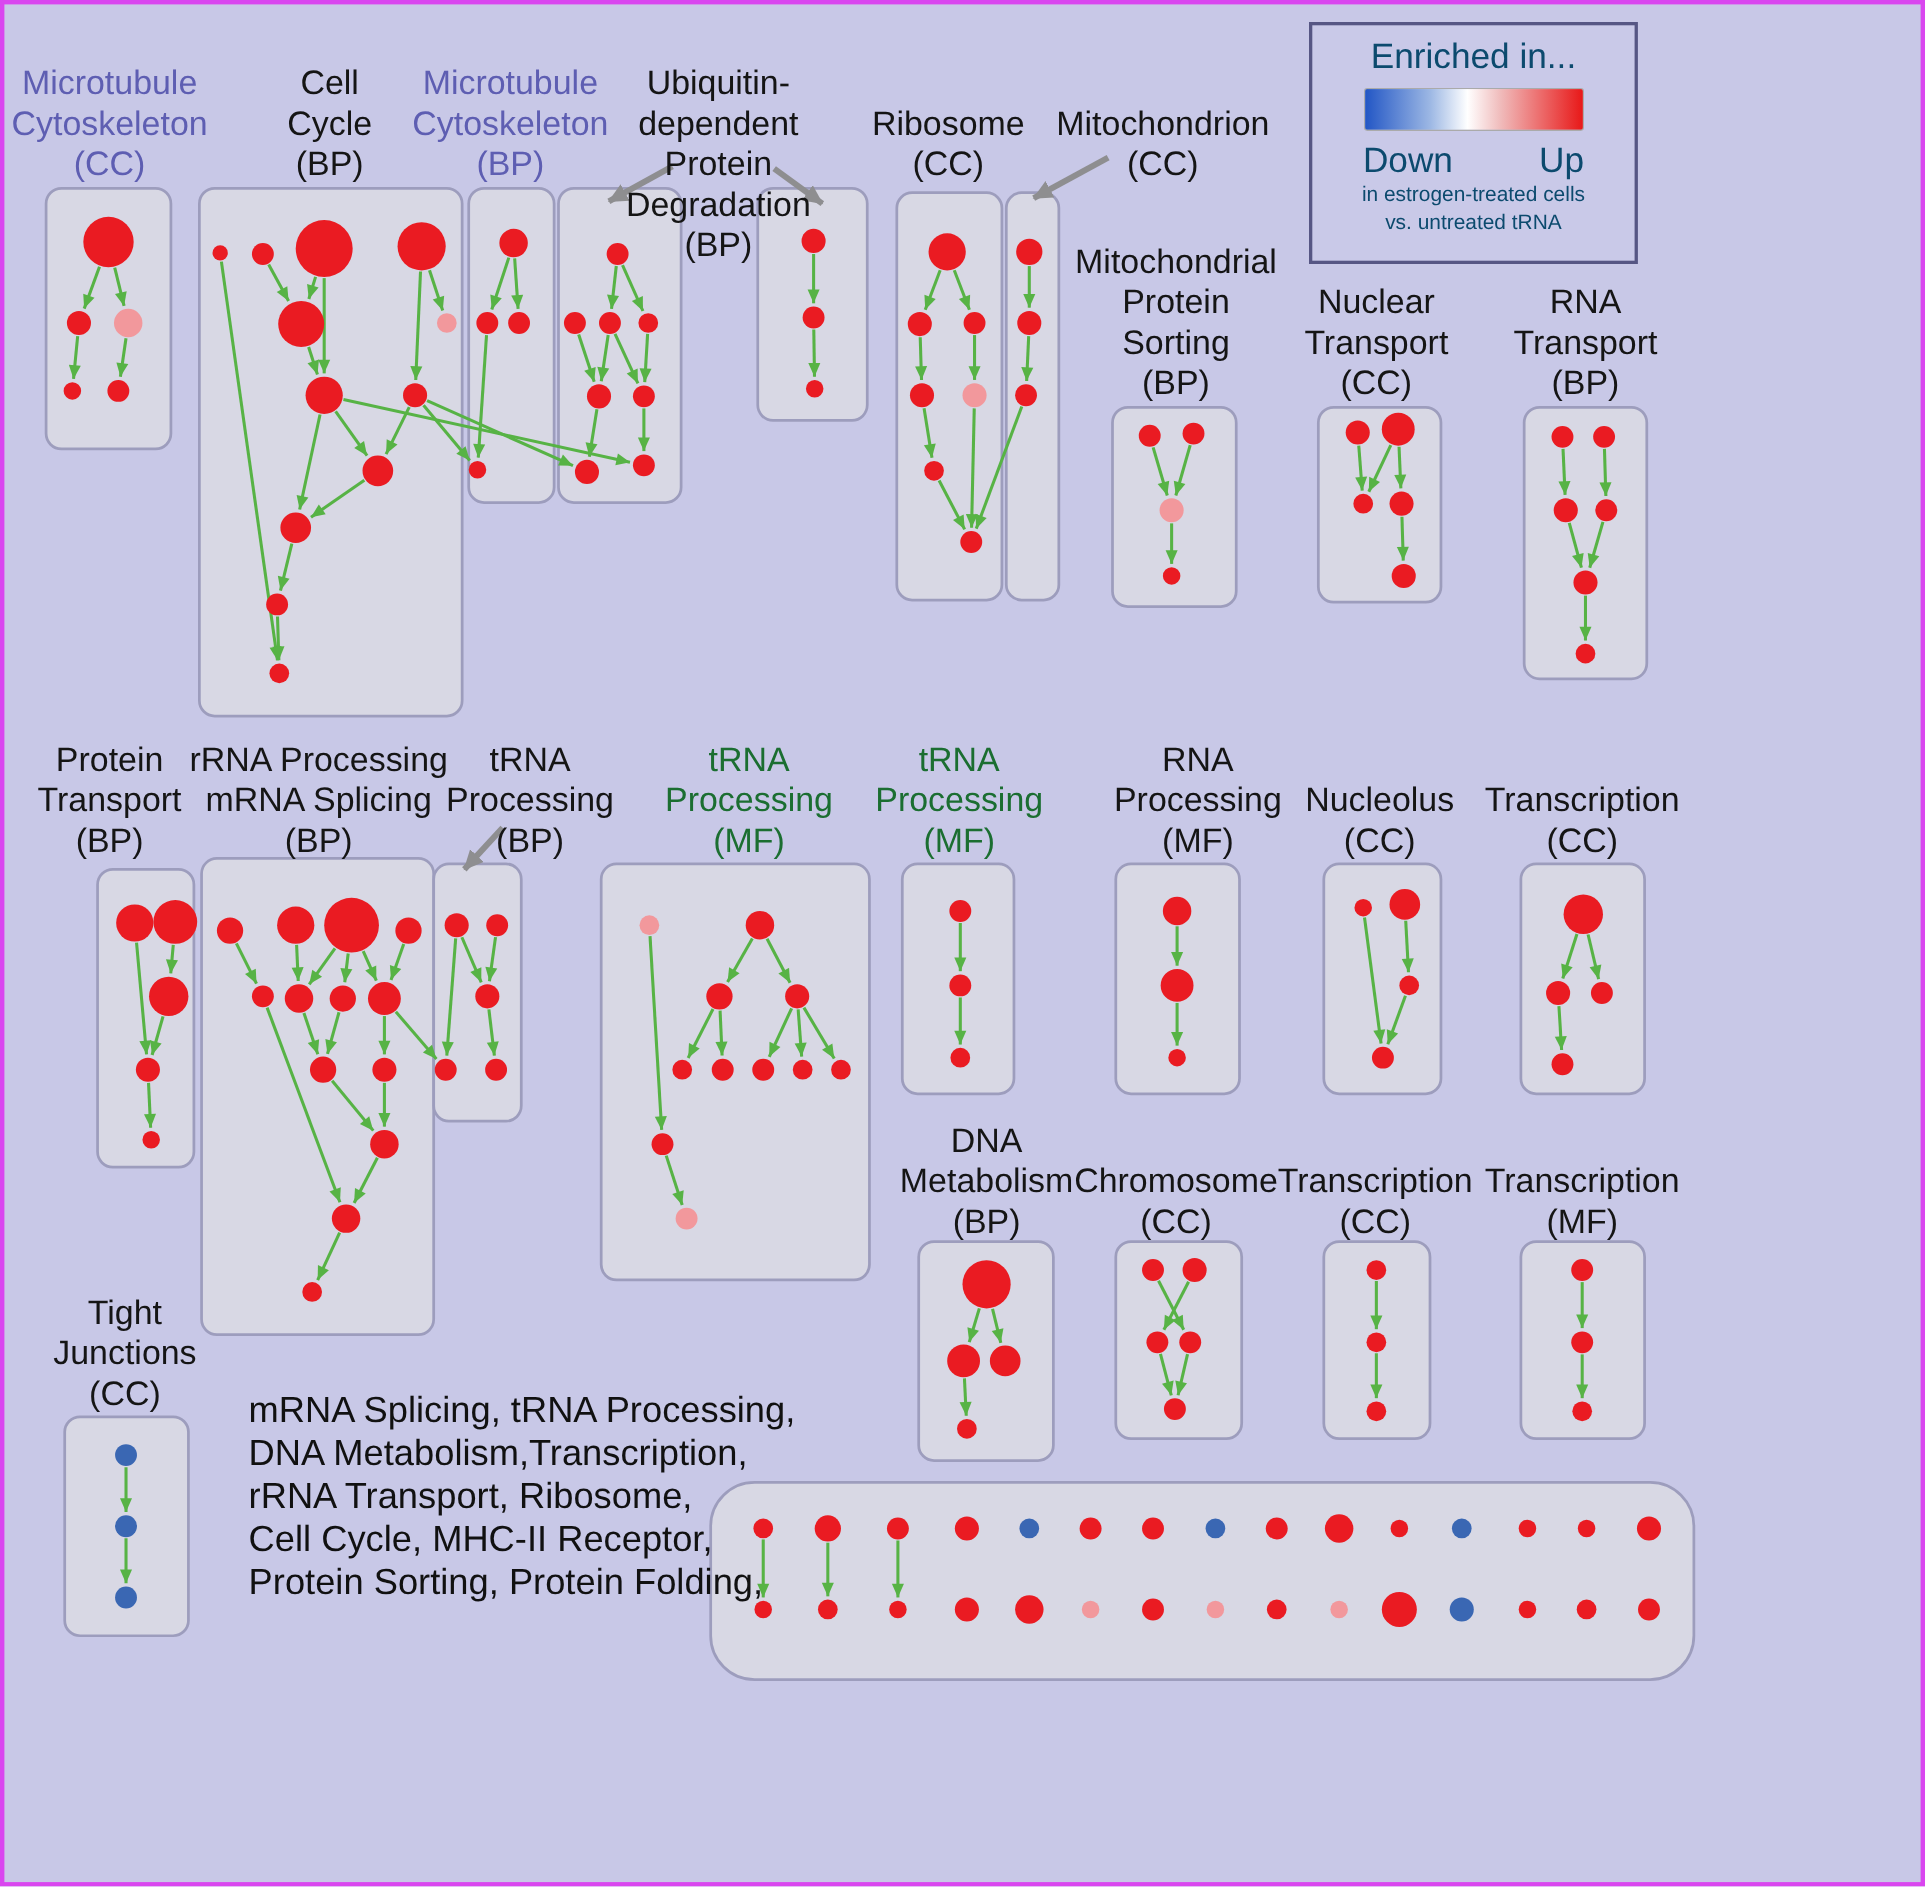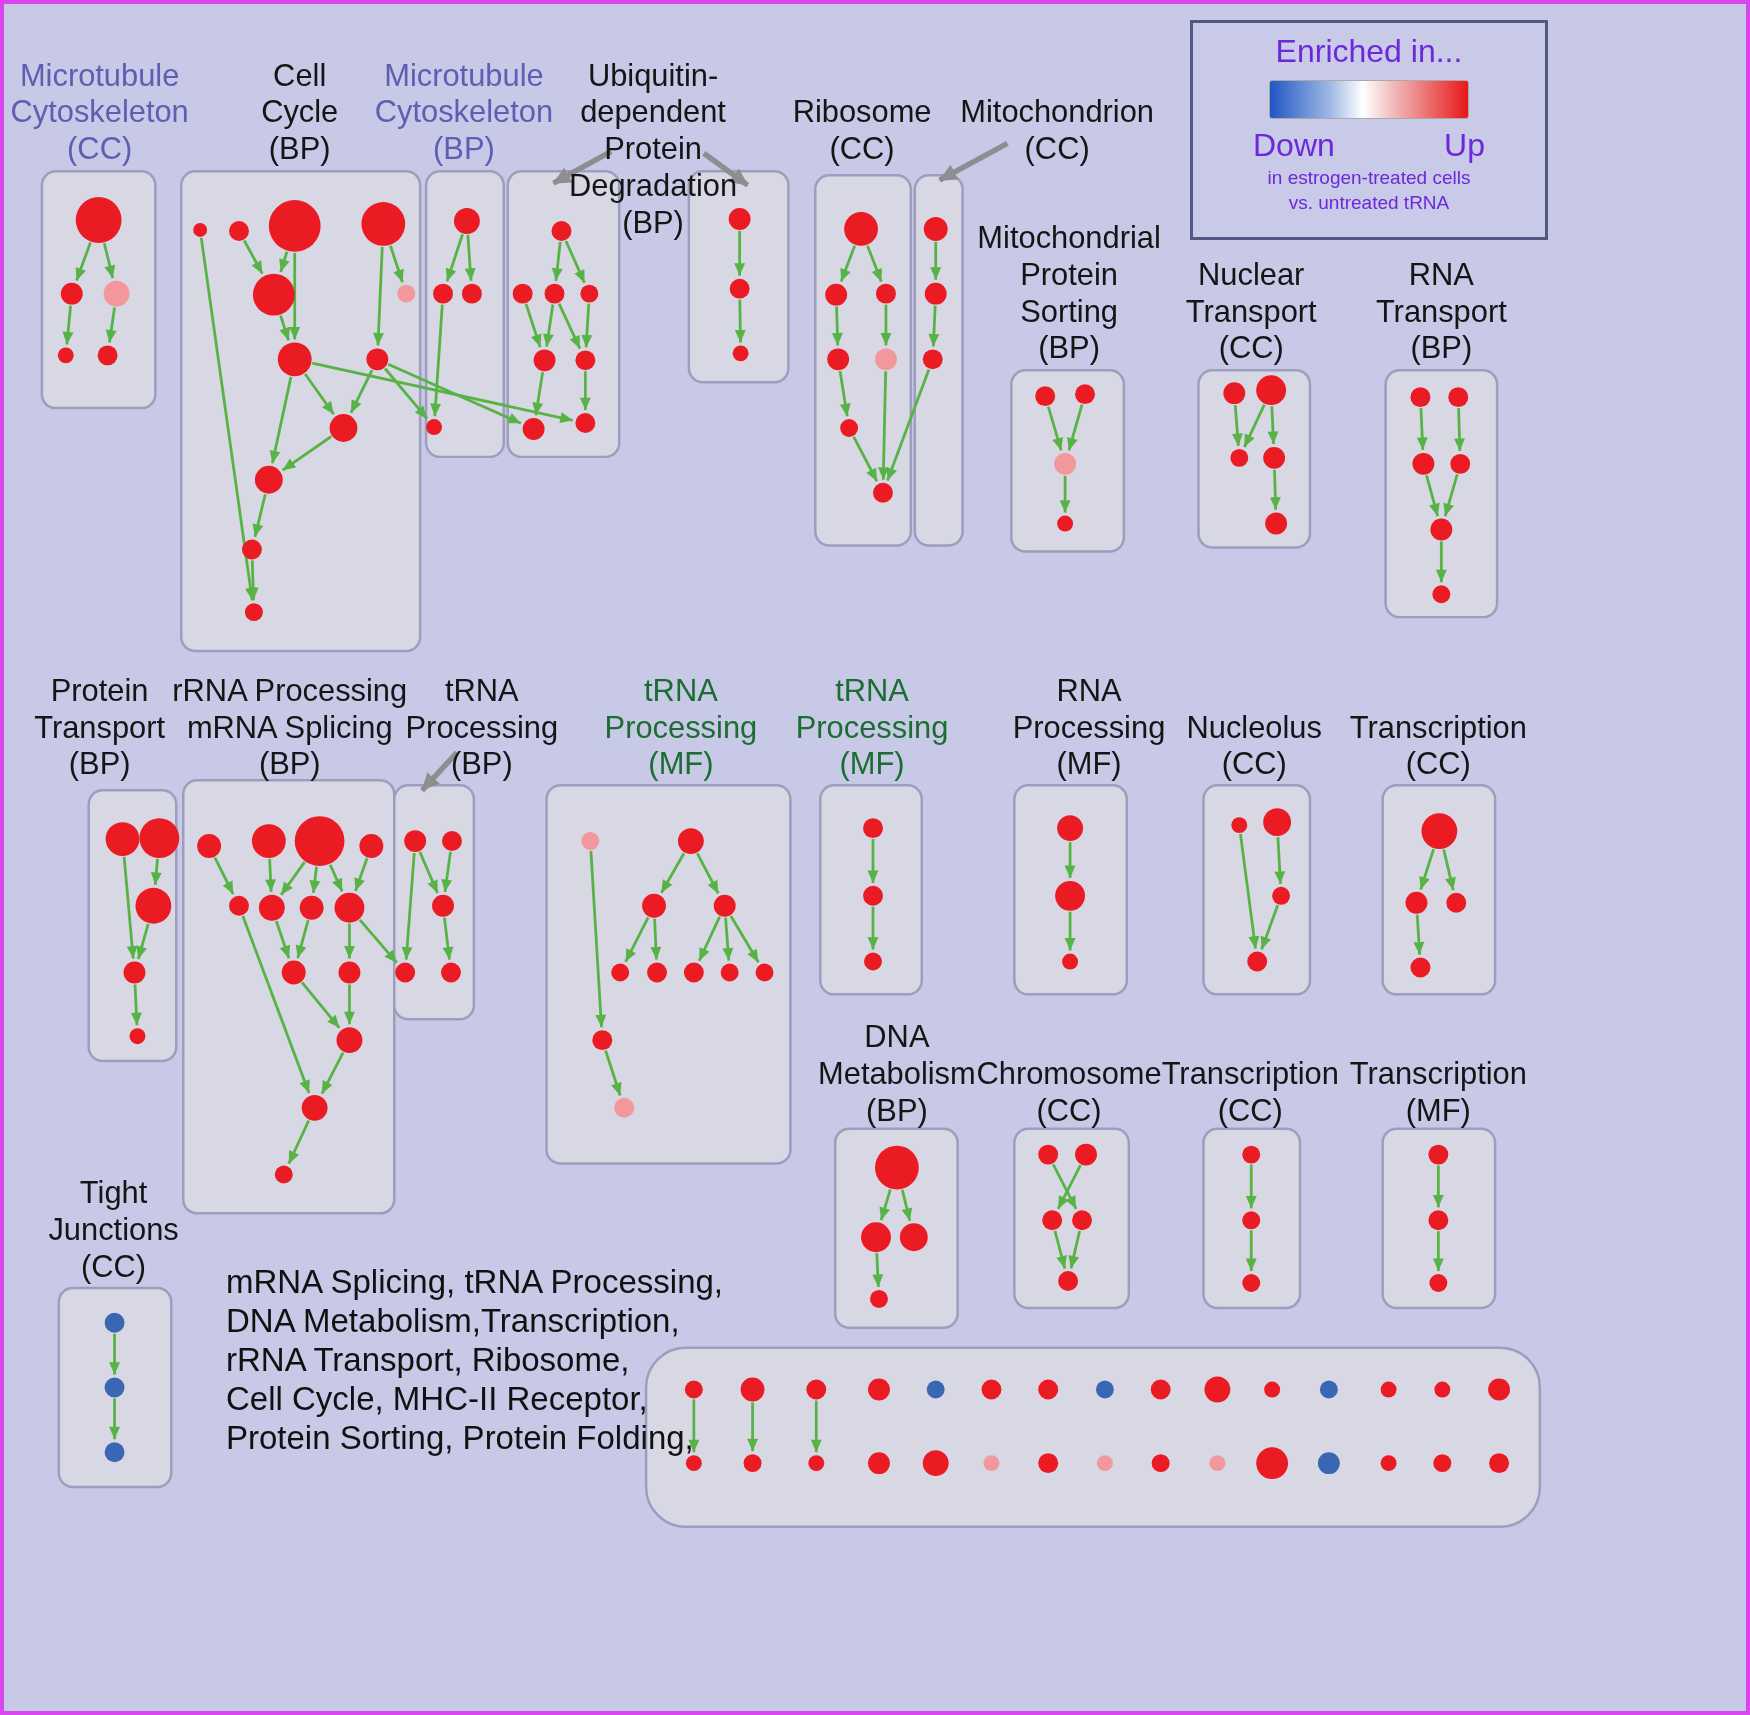--- a/index.html
+++ b/index.html
@@ -11,31 +11,31 @@
     box-sizing:border-box;
     overflow:hidden;
     font-family:"Liberation Sans",sans-serif;
   }
   #diagram{position:absolute;left:0;top:0;width:100%;height:100%;}
   .gbox{fill:#d8d8e4;stroke:#9d9dbd;stroke-width:2.5;}
   .edge{stroke:#57b345;stroke-width:2.8;fill:none;}
   .gray-arrow{stroke:#8e8e90;stroke-width:5.5;fill:none;}
   .glabel{font-family:"Liberation Sans",sans-serif;font-size:31px;}
   .legend{
-    position:absolute;left:1186px;top:16px;width:358px;height:220px;
+    position:absolute;left:1186px;top:16px;width:299px;height:220px;
     border:3px solid #565684;background:#c9c9e8;box-sizing:border-box;
-    text-align:center;color:#6d28d9;
+    text-align:center;color:#0c4a6e;
   }
   .legend-title{font-size:32px;margin-top:10px;}
   .legend-bar{
     margin:10px auto 0;width:198px;height:37px;border-radius:3px;
     border:1px solid #aaa;
     background:linear-gradient(90deg,#2256c5 0%,#9db8e4 30%,#ffffff 47%,#f0bcbc 62%,#e81818 100%);
   }
-  .legend-ends{display:flex;justify-content:space-between;padding:8px 60px 0;font-size:32px;}
+  .legend-ends{display:flex;justify-content:space-between;padding:8px 46px 0;font-size:32px;}
   .legend-sub{font-size:19px;margin-top:3px;}
   .note{
     position:absolute;left:222px;top:1258px;
     font-size:33px;line-height:39px;color:#111;
   }
 </style>
 </head>
 <body>
 
 <div class="figure">

